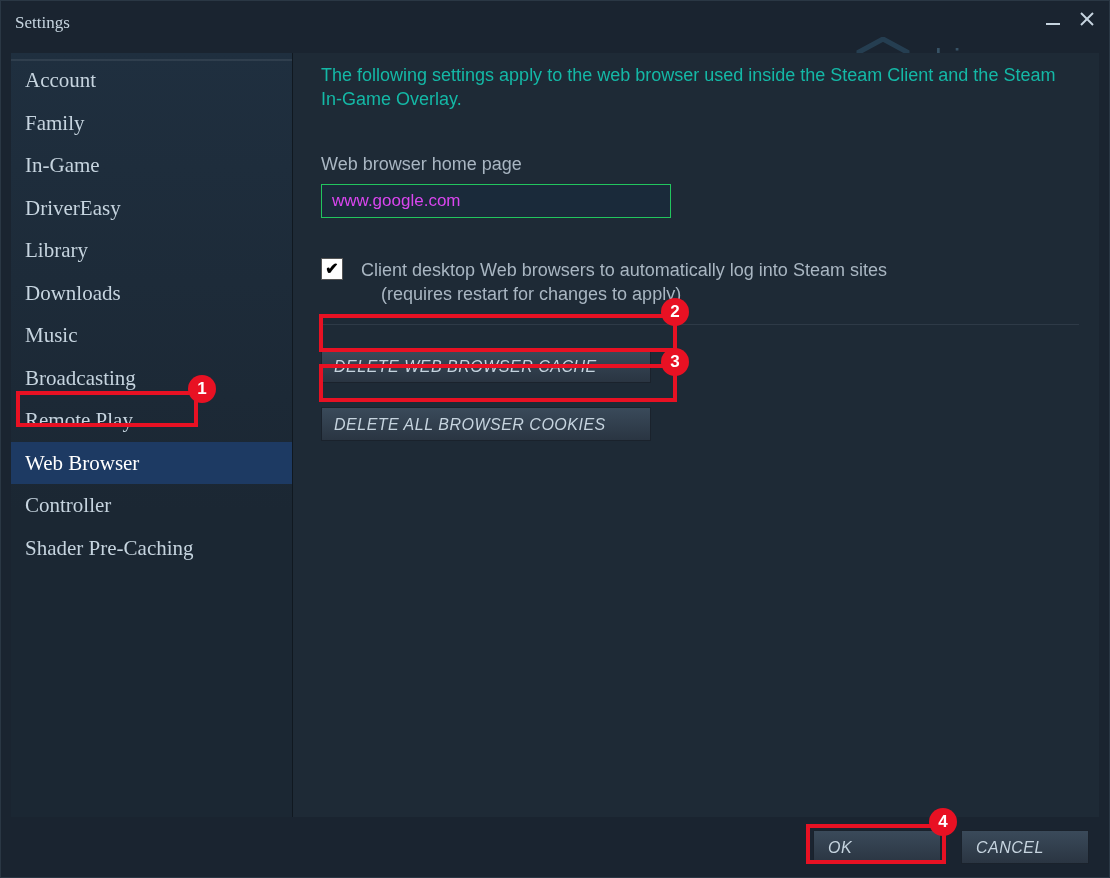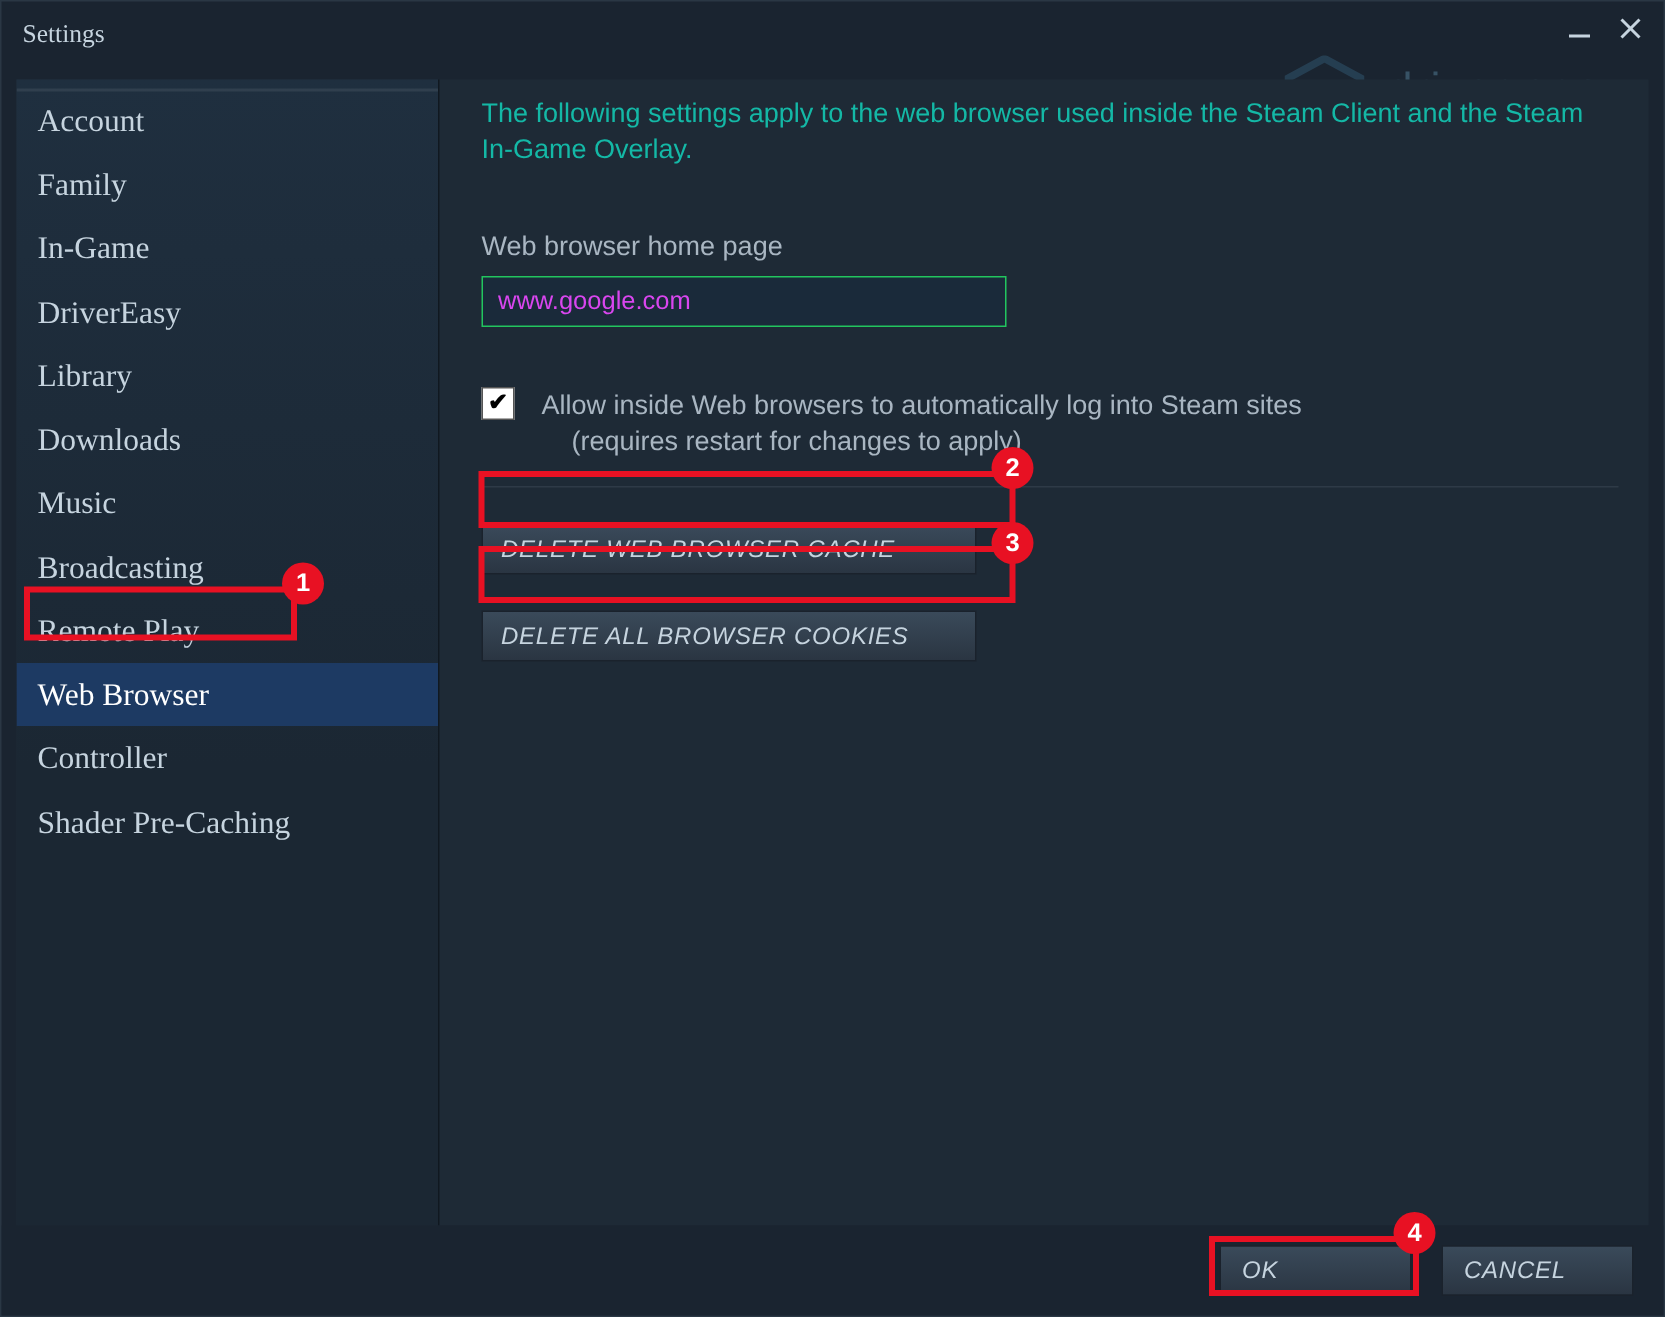--- a/index.html
+++ b/index.html
@@ -264,21 +264,21 @@
     <div class="desc">The following settings apply to the web browser used inside the Steam Client and the Steam In-Game Overlay.</div>
 
     <div class="field-label">Web browser home page</div>
     <input class="home-input" type="text" value="www.google.com" style="">
 
     <div class="checkbox-row">
       <div class="chk">
         <span>✔</span>
       </div>
       <div class="chk-label">
-        <span>Allow inside Web browsers to automatically log into Steam sites</span><br>
+        <span>Client desktop Web browsers to automatically log into Steam sites</span><br>
         <span class="chk-sub">(requires restart for changes to apply)</span>
       </div>
     </div>
 
     <div class="hr"></div>
 
     <div class="btn-wrap">
       <button class="steam-btn">DELETE WEB BROWSER CACHE</button>
     </div>
 

